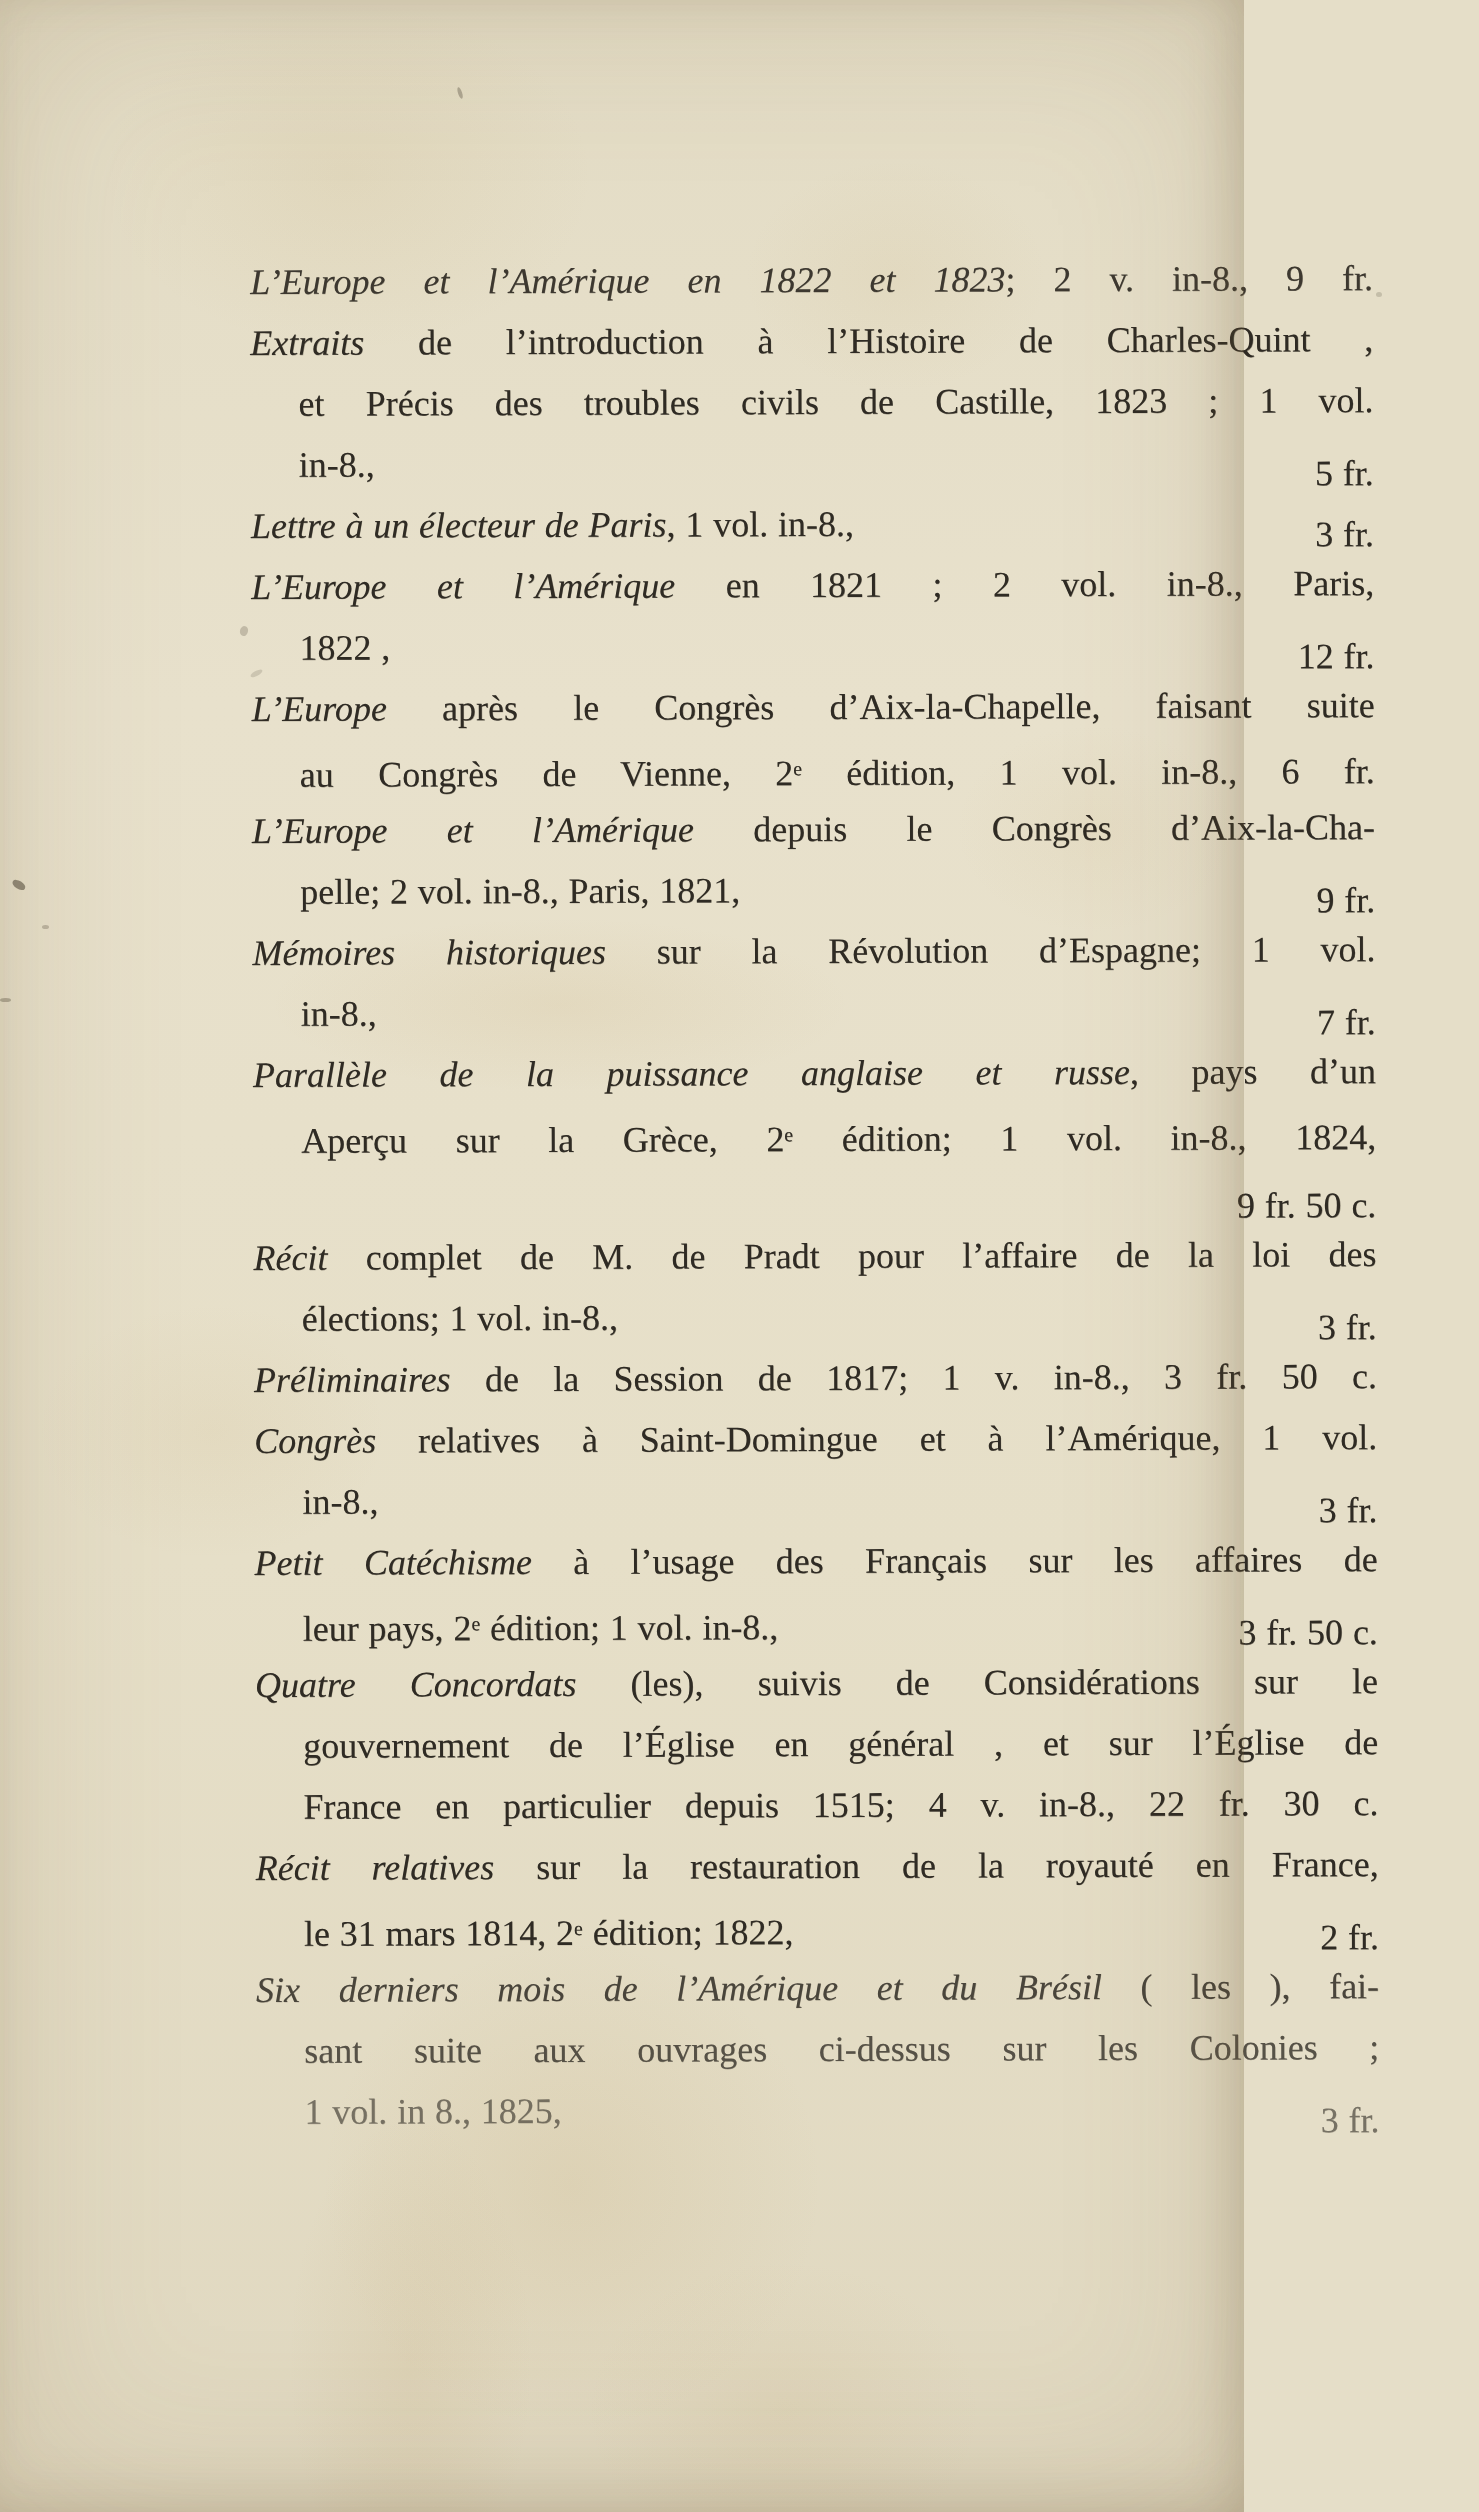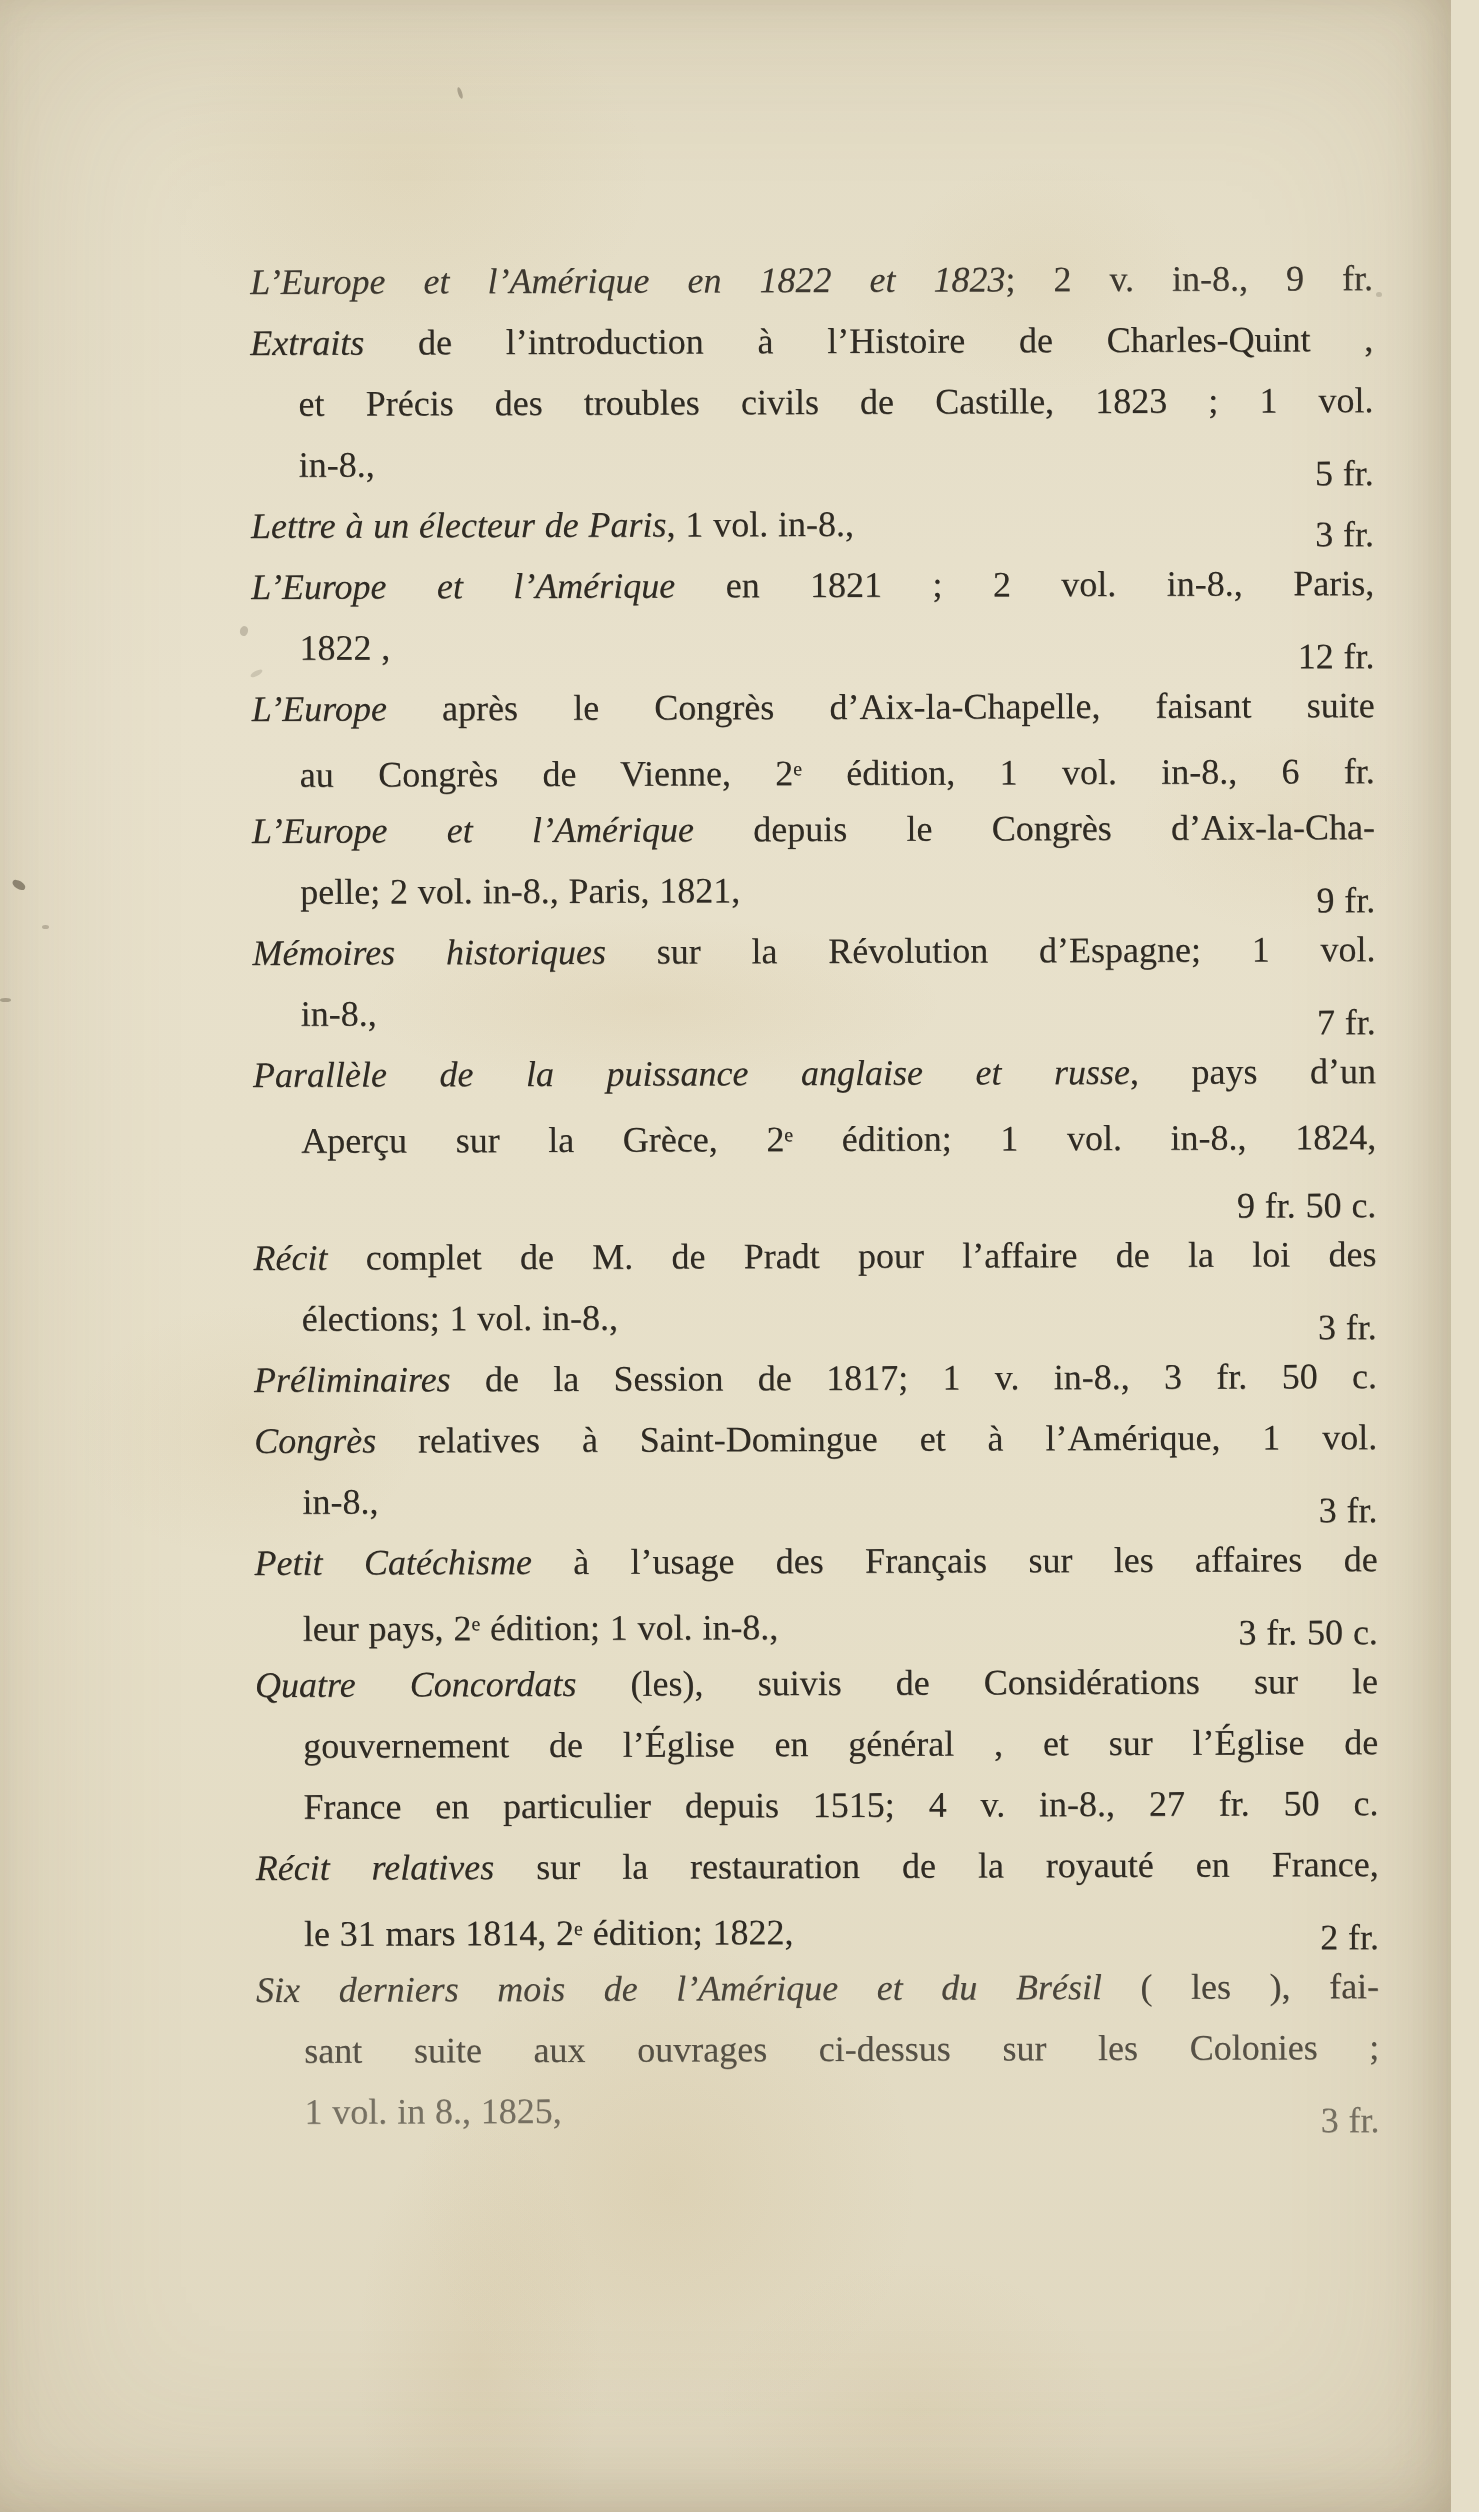--- a/index.html
+++ b/index.html
@@ -4,21 +4,21 @@
 <title>Document</title>
 <style>
   html,body{margin:0;padding:0;}
   body{
     width:1479px;height:2512px;
     background:#e5dec8;
     font-family:"Liberation Serif","DejaVu Serif",serif;
     overflow:hidden;
   }
   .page{
-    position:relative;width:1451px;height:2512px;
+    position:relative;width:1244px;height:2512px;
     background:linear-gradient(180deg,#e3dcc5 0%,#e8e1cc 28%,#e6dfc8 62%,#e0d8c0 100%);
   }
   
   .texture{
     position:absolute;inset:0;pointer-events:none;
     background:
       radial-gradient(ellipse 350px 250px at 28% 7%,  rgba(190,160,95,0.10),transparent 70%),
       radial-gradient(ellipse 217px 167px at 72% 11%, rgba(190,160,95,0.08),transparent 70%),
       radial-gradient(ellipse 416px 125px at 45% 40%, rgba(185,150,85,0.10),transparent 70%),
       radial-gradient(ellipse 250px 183px at 17% 57%, rgba(185,150,85,0.08),transparent 70%),
@@ -98,21 +98,21 @@
       <div class="line ind"><span class="txt"></span><span class="price">9 fr. 50 c.</span></div>
       <div class="line just"><span class="txt"><span class="it">Récit</span><span> complet de M. de Pradt pour l’affaire de la loi des</span></span></div>
       <div class="line ind"><span class="txt"><span>élections; 1 vol. in-8.,</span></span><span class="price">3 fr.</span></div>
       <div class="line just"><span class="txt"><span class="it">Préliminaires</span><span> de la Session de 1817; 1 v. in-8.,</span> <span>3 fr. 50 c.</span></span></div>
       <div class="line just"><span class="txt"><span class="it">Congrès</span><span> relatives à Saint-Domingue et à l’Amérique, 1 vol.</span></span></div>
       <div class="line ind"><span class="txt"><span>in-8.,</span></span><span class="price">3 fr.</span></div>
       <div class="line just"><span class="txt"><span class="it">Petit Catéchisme</span><span> à l’usage des Français sur les affaires de</span></span></div>
       <div class="line ind"><span class="txt"><span>leur pays, 2</span><span class="sup">e</span><span> édition; 1 vol. in-8.,</span></span><span class="price">3 fr. 50 c.</span></div>
       <div class="line just"><span class="txt"><span class="it">Quatre Concordats</span><span> (les), suivis de Considérations sur le</span></span></div>
       <div class="line ind just"><span class="txt"><span>gouvernement de l’Église en général , et sur l’Église de</span></span></div>
-      <div class="line ind just"><span class="txt"><span>France en particulier depuis 1515; 4 v. in-8.,</span> <span>27 fr. 50 c.</span></span></div>
+      <div class="line ind just"><span class="txt"><span>France en particulier depuis 1515; 4 v. in-8.,</span> <span>22 fr. 30 c.</span></span></div>
       <div class="line just"><span class="txt"><span class="it">Récit relatives</span><span> sur la restauration de la royauté en France,</span></span></div>
       <div class="line ind"><span class="txt"><span>le 31 mars 1814, 2</span><span class="sup">e</span><span> édition; 1822,</span></span><span class="price">2 fr.</span></div>
       <div class="line just"><span class="txt"><span class="it">Six derniers mois de l’Amérique et du Brésil</span><span> ( les ), fai-</span></span></div>
       <div class="line ind just"><span class="txt"><span>sant suite aux ouvrages ci-dessus sur les Colonies ;</span></span></div>
       <div class="line ind"><span class="txt"><span>1 vol. in 8., 1825,</span></span><span class="price">3 fr.</span></div>
     </main>
 
   <div class="vignette"></div>
 </div>
 

